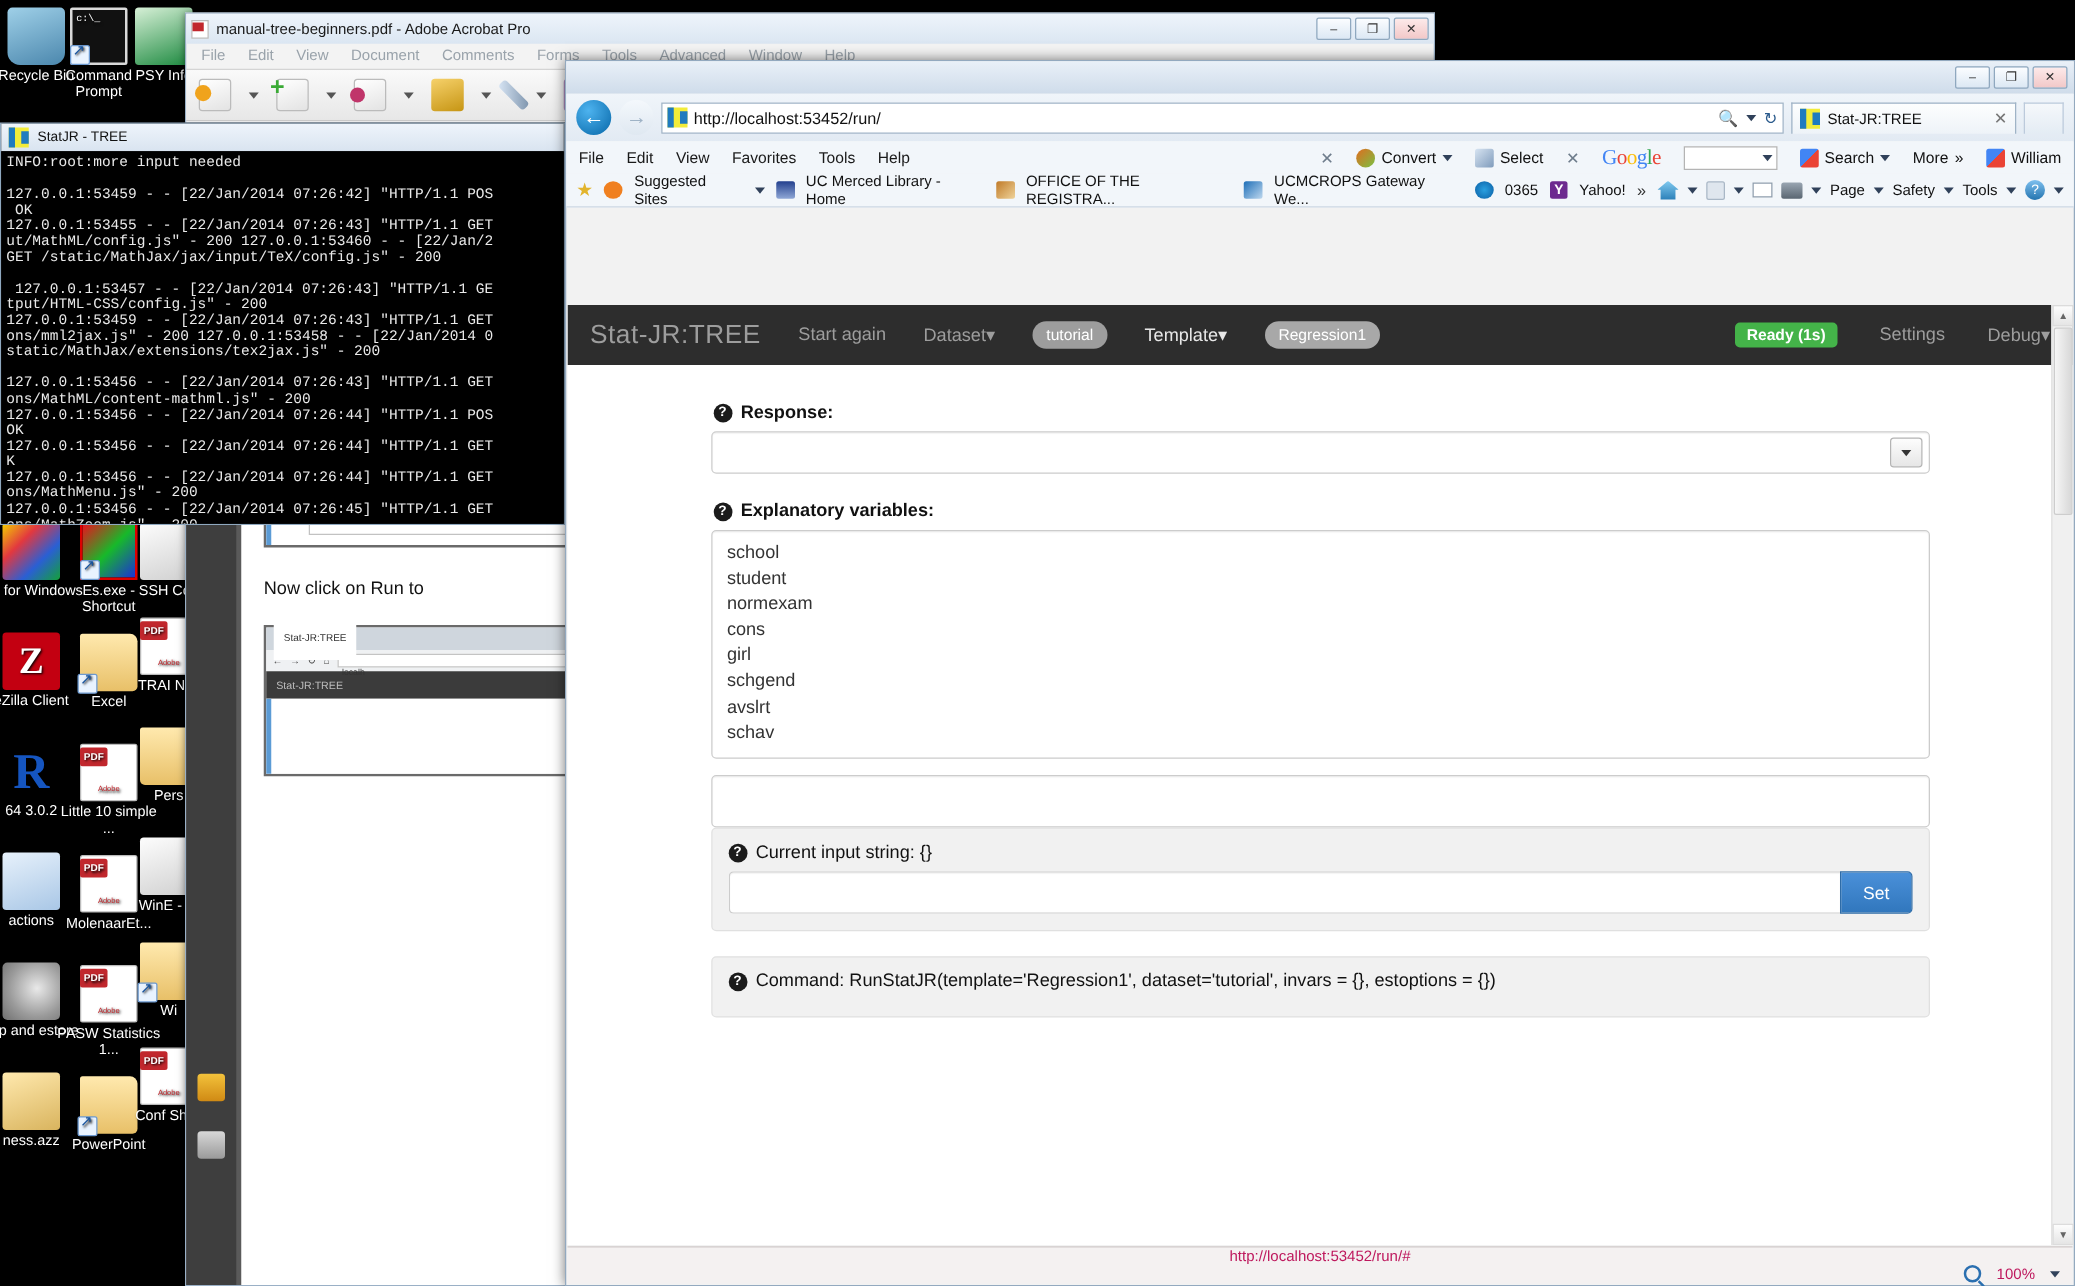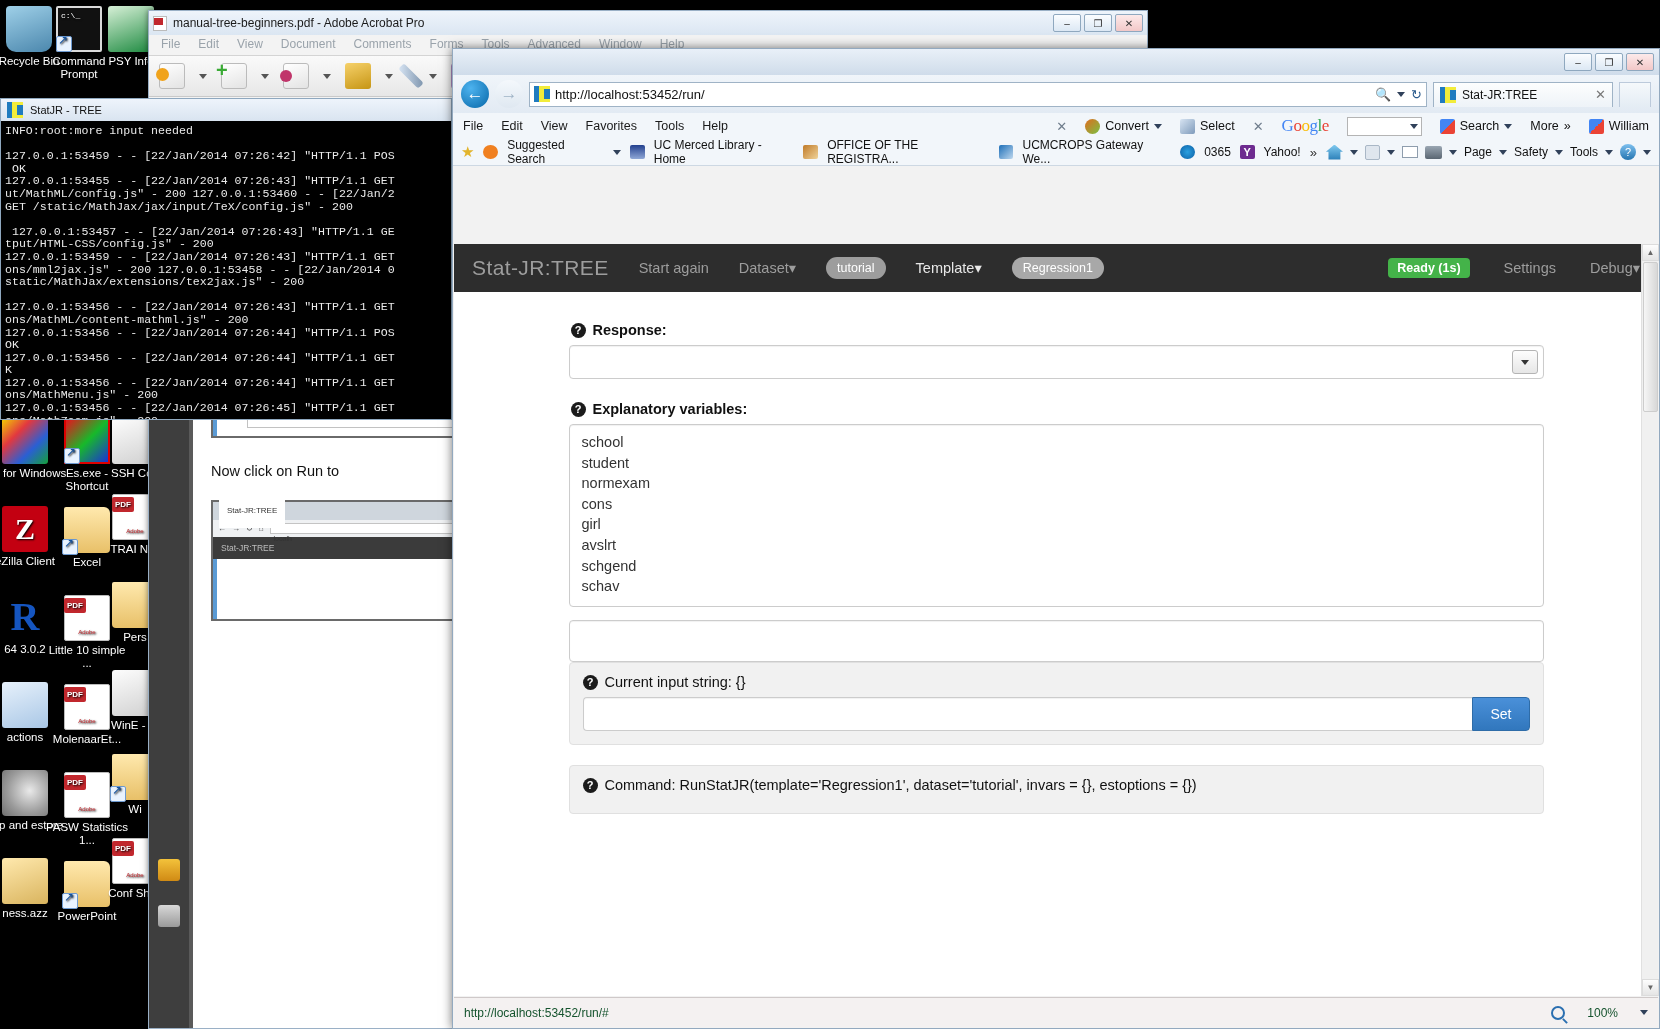--- a/index.html
+++ b/index.html
@@ -188,22 +188,22 @@
   .panel + .panel { margin-top:20px; }
   .panel-label { font-size:14.5px; color:#111; display:flex; align-items:center; gap:7px; margin-bottom:7px;}
   .input-group { display:flex; }
   .input-group .inp { flex:1; height:34px; border:1px solid #ccc; border-right:none;
       border-radius:4px 0 0 4px; background:#fff; box-shadow:inset 0 1px 1px rgba(0,0,0,.06);}
   .input-group .btn-set { background:linear-gradient(180deg,#4a90d9,#3177bd); border:1px solid #2e6ca8;
       color:#fff; font-size:14px; padding:0 17px; border-radius:0 4px 4px 0; cursor:pointer;}
   .cmd-text { font-size:14.5px; color:#111; }
   .ie-status { position:absolute; left:1px; right:1px; bottom:1px; height:30px;
       background:#f4f1f1; border-top:1px solid #cfc9c9; display:flex; align-items:center;
-      padding:0 10px; font-size:12px; color:#14532d;}
-  .zoom-wrap { margin-left:auto; display:flex; align-items:center; gap:22px; font-size:12px;}
+      padding:0 10px; font-size:12px; color:#be185d;flex-direction:column;}
+  .zoom-wrap { margin-left:auto; display:flex; align-items:center; gap:12px; font-size:12px;}
   .zoom-ico { width:14px;height:14px;border:2px solid #2a6fb0;border-radius:50%; position:relative;}
   .zoom-ico:after{content:"";position:absolute;right:-5px;bottom:-4px;width:6px;height:2px;
       background:#2a6fb0;transform:rotate(45deg);}
   .ie-scrollbar { position:absolute; right:1px; top:195px; bottom:32px; width:17px;
       background:#f0f0f0; border-left:1px solid #e0e0e0;}
   .sb-up,.sb-down{ width:17px;height:17px; background:linear-gradient(180deg,#fdfdfd,#e5e5e5);
       border:1px solid #dcdcdc; font-size:8px; color:#666; display:flex; align-items:center;
       justify-content:center;}
   .sb-down{ position:absolute; bottom:0; }
   .sb-thumb{ position:absolute; top:18px; width:15px; height:150px; margin-left:1px;
@@ -523,21 +523,21 @@
     </span>
     <span class="tb-group">
       <span class="mini-ico mi-gsearch"></span>
       <span>William</span>
     </span>
   </div>
 
   <div class="ie-favrow">
     <span class="fav-star">★</span>
     <span class="fav-ico fi-orange"></span>
-    <span>Suggested Search</span>
+    <span>Suggested Sites</span>
     <span class="cd"></span>
     <span class="fav-ico fi-lib"></span>
     <span>UC Merced Library - Home</span>
     <span class="fav-ico fi-reg"></span>
     <span>OFFICE OF THE REGISTRA...</span>
     <span class="fav-ico fi-ucm"></span>
     <span>UCMCROPS Gateway We...</span>
     <span class="fav-ico fi-ie"></span>
     <span>0365</span>
     <span class="fav-ico fi-y">Y</span>
@@ -602,22 +602,22 @@
         <div class="fld-label" style="margin-top:22px;">
           <span class="q-ico">?</span>
           <span>Explanatory variables:</span>
         </div>
         <div class="multi-box">
           <div class="multi-opt">school</div>
           <div class="multi-opt">student</div>
           <div class="multi-opt">normexam</div>
           <div class="multi-opt">cons</div>
           <div class="multi-opt">girl</div>
+          <div class="multi-opt">schgend</div>
           <div class="multi-opt">avslrt</div>
-          <div class="multi-opt">schgend</div>
           <div class="multi-opt">schav</div>
 
         </div>
 
         <div class="plain-box">
           <span></span>
         </div>
 
 
         <div class="panel">

